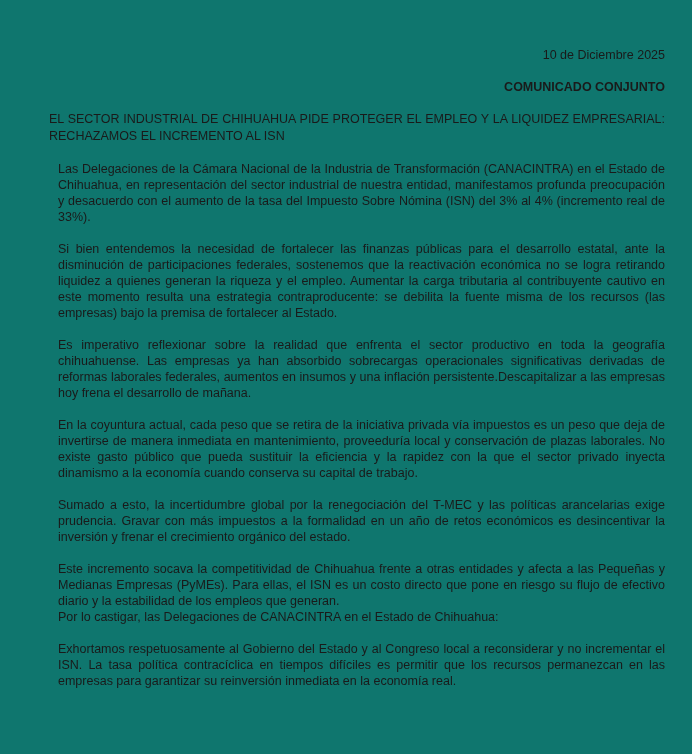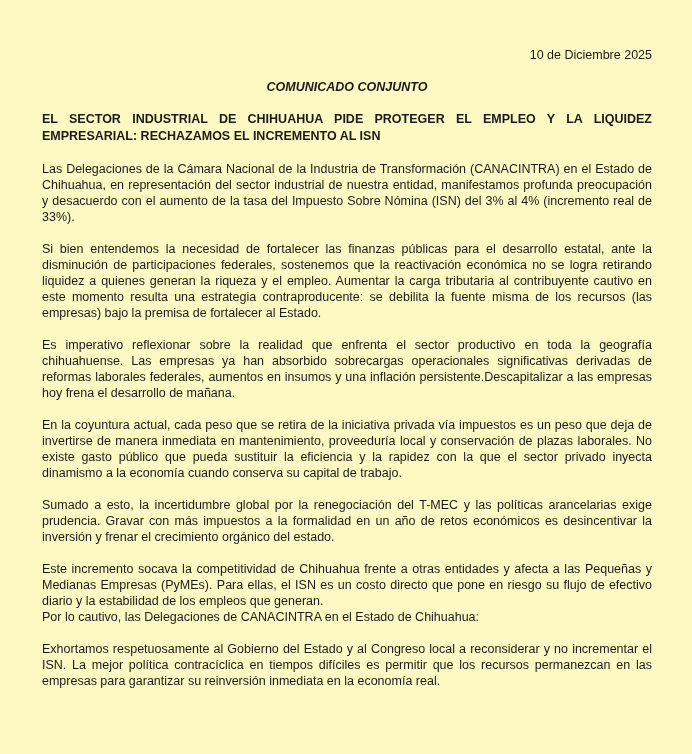--- a/index.html
+++ b/index.html
@@ -4,51 +4,50 @@
 <style>
   html, body {
     margin: 0;
     padding: 0;
     background: #ffffff;
   }
   .page {
     position: relative;
     width: 692px;
     height: 754px;
-    background: #fef9c3;
+    background: #0f766e;
     overflow: hidden;
     box-sizing: border-box;
-    padding: 47px 40px 0 42px;
+    padding: 47px 27px 0 42px;
     font-family: "Liberation Sans", "DejaVu Sans", sans-serif;
     font-size: 12.5px;
     line-height: 16px;
     color: #1a1a1a;
   }
   .date {
     text-align: right;
     margin: 0 0 16px 0;
   }
   .header-line {
     font-weight: bold;
     margin: 0;
-    text-align: center;
-    font-style: italic;
+    text-align: right;
   }
   .spacer {
     height: 16px;
   }
   .doc-title {
-    font-weight: bold;
+    font-weight: normal;
     text-align: justify;
-    margin: 0 0 16px 0;
+    margin: 0 0 16px 7px;
     line-height: 17px;
   }
   .para {
     text-align: justify;
-    margin: 0 0 16px 0;
+    margin: 0 0 16px 16px;
   }
   .para.tight {
     margin-bottom: 0;
   }
 </style>
 </head>
 <body>
 
 <div class="page">
   <p class="date">10 de Diciembre 2025</p>
@@ -58,15 +57,15 @@
   <div class="spacer"></div>
 
   <p class="doc-title">EL SECTOR INDUSTRIAL DE CHIHUAHUA PIDE PROTEGER EL EMPLEO Y LA LIQUIDEZ EMPRESARIAL: RECHAZAMOS EL INCREMENTO AL ISN</p>
 
   <p class="para">Las Delegaciones de la Cámara Nacional de la Industria de Transformación (CANACINTRA) en el Estado de Chihuahua, en representación del sector industrial de nuestra entidad, manifestamos profunda preocupación y desacuerdo con el aumento de la tasa del Impuesto Sobre Nómina (ISN) del 3% al 4% (incremento real de 33%).</p>
   <p class="para">Si bien entendemos la necesidad de fortalecer las finanzas públicas para el desarrollo estatal, ante la disminución de participaciones federales, sostenemos que la reactivación económica no se logra retirando liquidez a quienes generan la riqueza y el empleo. Aumentar la carga tributaria al contribuyente cautivo en este momento resulta una estrategia contraproducente: se debilita la fuente misma de los recursos (las empresas) bajo la premisa de fortalecer al Estado.</p>
   <p class="para">Es imperativo reflexionar sobre la realidad que enfrenta el sector productivo en toda la geografía chihuahuense. Las empresas ya han absorbido sobrecargas operacionales significativas derivadas de reformas laborales federales, aumentos en insumos y una inflación persistente.Descapitalizar a las empresas hoy frena el desarrollo de mañana.</p>
   <p class="para">En la coyuntura actual, cada peso que se retira de la iniciativa privada vía impuestos es un peso que deja de invertirse de manera inmediata en mantenimiento, proveeduría local y conservación de plazas laborales. No existe gasto público que pueda sustituir la eficiencia y la rapidez con la que el sector privado inyecta dinamismo a la economía cuando conserva su capital de trabajo.</p>
   <p class="para">Sumado a esto, la incertidumbre global por la renegociación del T-MEC y las políticas arancelarias exige prudencia. Gravar con más impuestos a la formalidad en un año de retos económicos es desincentivar la inversión y frenar el crecimiento orgánico del estado.</p>
   <p class="para tight">Este incremento socava la competitividad de Chihuahua frente a otras entidades y afecta a las Pequeñas y Medianas Empresas (PyMEs). Para ellas, el ISN es un costo directo que pone en riesgo su flujo de efectivo diario y la estabilidad de los empleos que generan.</p>
-  <p class="para">Por lo cautivo, las Delegaciones de CANACINTRA en el Estado de Chihuahua:</p>
-  <p class="para">Exhortamos respetuosamente al Gobierno del Estado y al Congreso local a reconsiderar y no incrementar el ISN. La mejor política contracíclica en tiempos difíciles es permitir que los recursos permanezcan en las empresas para garantizar su reinversión inmediata en la economía real.</p>
+  <p class="para">Por lo castigar, las Delegaciones de CANACINTRA en el Estado de Chihuahua:</p>
+  <p class="para">Exhortamos respetuosamente al Gobierno del Estado y al Congreso local a reconsiderar y no incrementar el ISN. La tasa política contracíclica en tiempos difíciles es permitir que los recursos permanezcan en las empresas para garantizar su reinversión inmediata en la economía real.</p>
 </div>
 
 </body></html>

